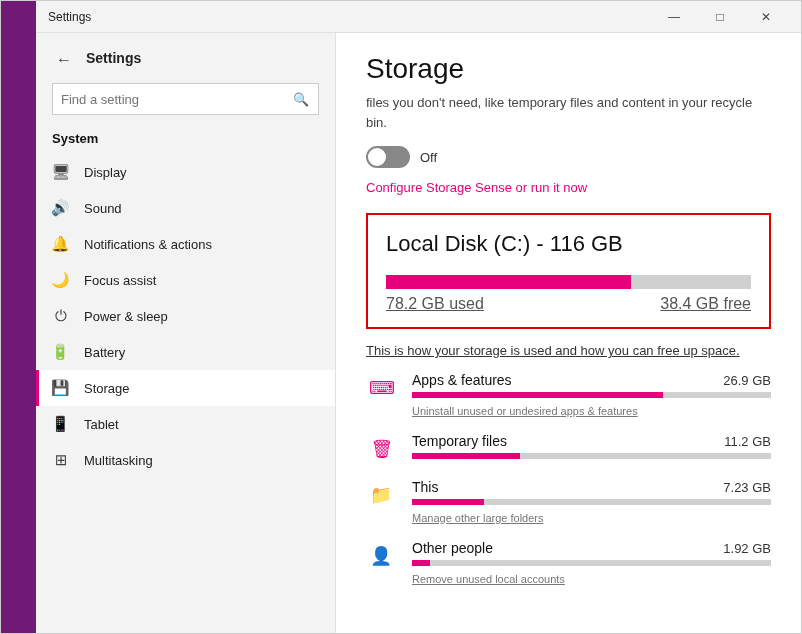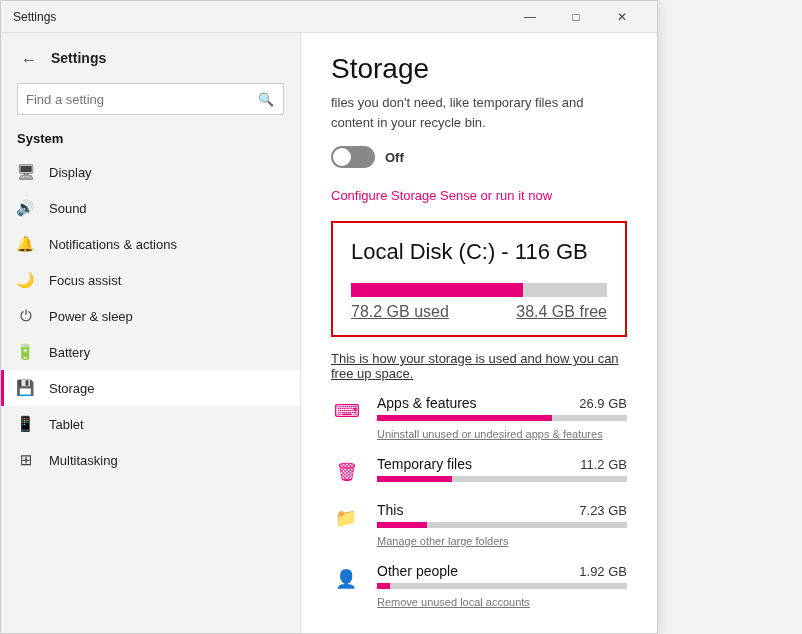--- a/index.html
+++ b/index.html
@@ -4,27 +4,28 @@
   <style>
     * { box-sizing: border-box; margin: 0; padding: 0; }
     body {
       font-family: 'Segoe UI', Arial, sans-serif;
       background: #f3f3f3;
       width: 802px;
       height: 634px;
       overflow: hidden;
     }
     .window {
-      width: 658px;
+      width: 802px;
       height: 634px;
-      background: #14532d;
+      background: #701a75;
       display: flex;
       flex-direction: column;
       border: 1px solid #ccc;
       box-shadow: 0 2px 12px rgba(0,0,0,0.15);
+      padding-left: 35px;
     }
     .title-bar {
       height: 32px;
       background: #f3f3f3;
       display: flex;
       align-items: center;
       padding: 0 12px;
       justify-content: space-between;
       border-bottom: 1px solid #e0e0e0;
       flex-shrink: 0;
@@ -156,22 +157,21 @@
     .intro-text {
       font-size: 13px;
       color: #444;
       margin-bottom: 14px;
       line-height: 1.5;
     }
     .toggle-row {
       display: flex;
       align-items: center;
       gap: 10px;
-      margin-bottom: 20px;
-      font-weight: bold;
+      margin-bottom: 12px;
     }
     .toggle {
       width: 44px;
       height: 22px;
       background: #888;
       border-radius: 11px;
       position: relative;
       cursor: pointer;
       flex-shrink: 0;
     }

